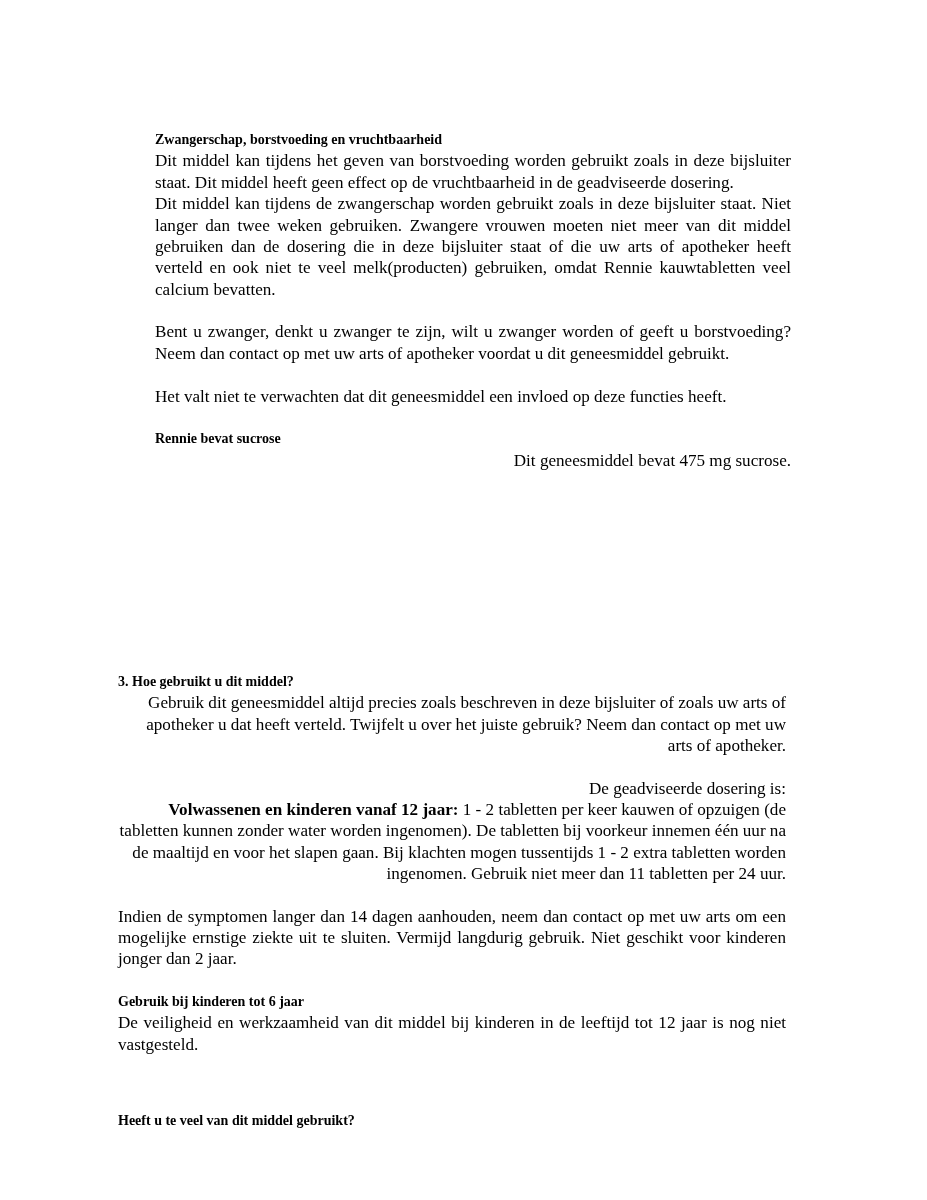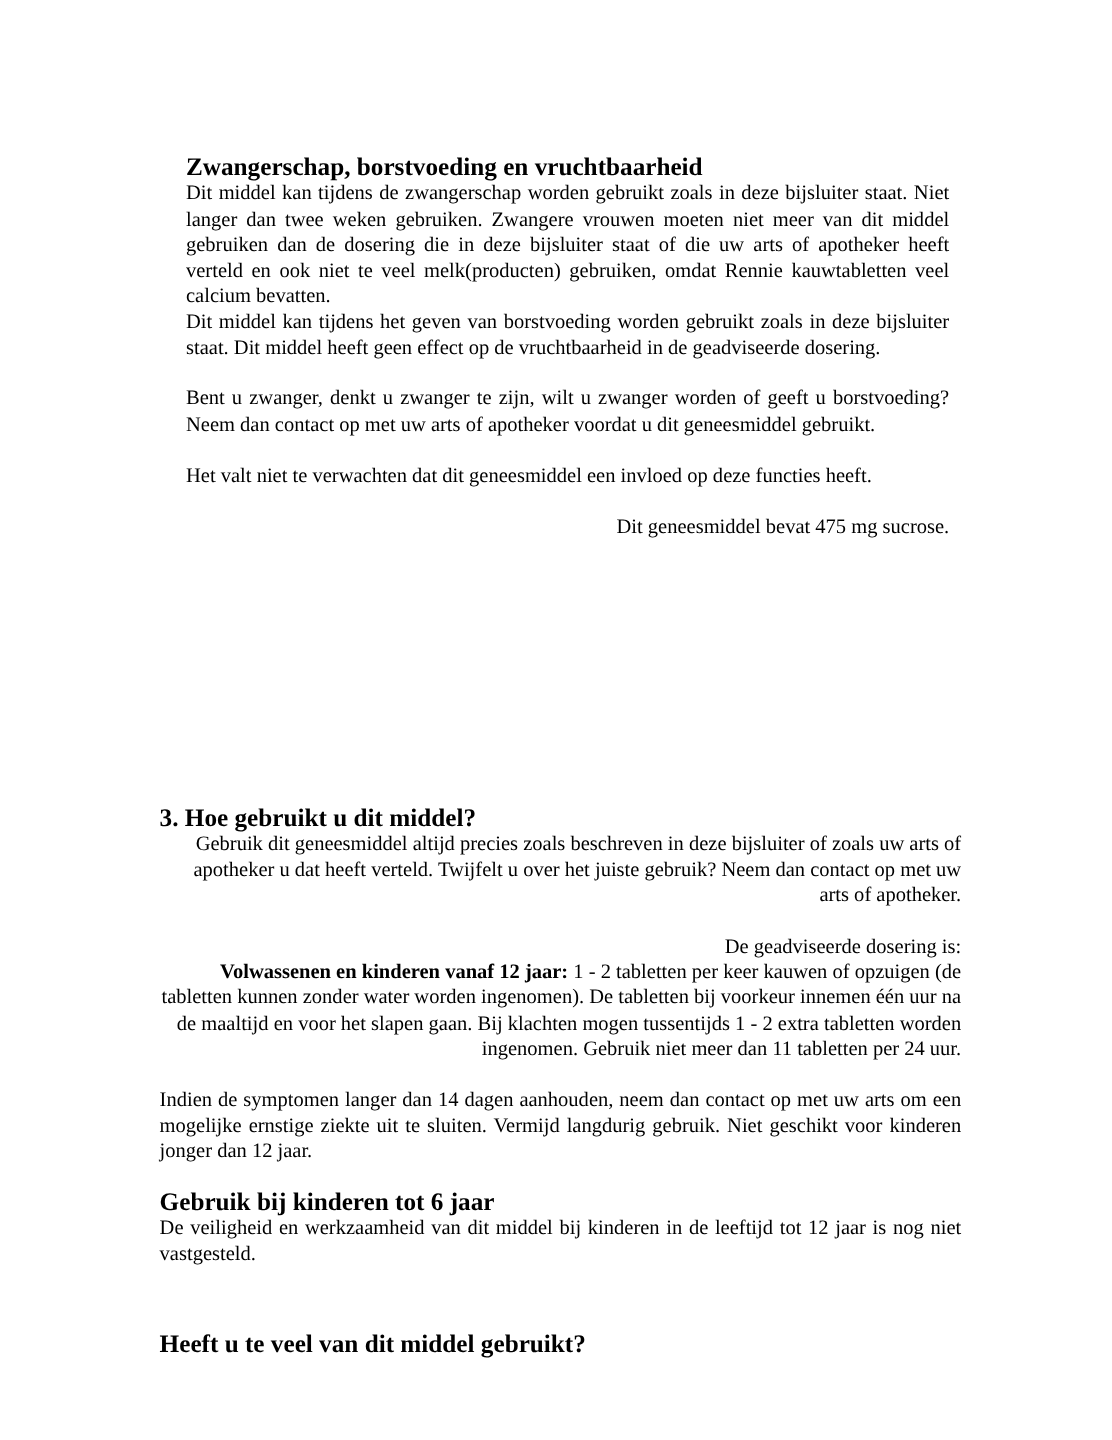--- a/index.html
+++ b/index.html
@@ -24,35 +24,35 @@
   
   .block-upper {
     position: absolute;
     left: 155px;
     top: 129px;
     width: 636px;           
   }
   
   .block-lower {
     position: absolute;
-    left: 133px;
+    left: 118px;
     top: 671px;
     width: 668px;           
   }
 
   p, h2, h3 {
     margin: 0;
     padding: 0;
     font-size: 17.1px;
     line-height: 21.4px;
     font-weight: normal;
   }
   h2, h3 {
     font-weight: bold;
-    font-size: 21px;
+    font-size: 14px;
     line-height: 21.4px;
   }
   .just   { text-align: justify; text-justify: inter-word; }
   .left   { text-align: right; }
   .bold   { font-weight: bold; }
 
   
   .gap-sm  { height: 21px; }
   .gap-md  { height: 22px; }
   .gap-lg  { height: 21px; }
@@ -60,55 +60,56 @@
 </style>
 </head>
 <body>
 
 <div class="page">
 
   <div class="block-upper">
 
     <h3>Zwangerschap, borstvoeding en vruchtbaarheid</h3>
 
+    <p class="just">Dit middel kan tijdens het geven van borstvoeding worden gebruikt zoals in deze bijsluiter staat. Dit middel heeft geen effect op de vruchtbaarheid in de geadviseerde dosering.</p>
+
     <p class="just">Dit middel kan tijdens de zwangerschap worden gebruikt zoals in deze bijsluiter staat. Niet langer dan twee weken gebruiken. Zwangere vrouwen moeten niet meer van dit middel gebruiken dan de dosering die in deze bijsluiter staat of die uw arts of apotheker heeft verteld en ook niet te veel melk(producten) gebruiken, omdat Rennie kauwtabletten veel calcium bevatten.</p>
-
-    <p class="just">Dit middel kan tijdens het geven van borstvoeding worden gebruikt zoals in deze bijsluiter staat. Dit middel heeft geen effect op de vruchtbaarheid in de geadviseerde dosering.</p>
 
     <div class="gap-sm"></div>
 
     <p class="just">Bent u zwanger, denkt u zwanger te zijn, wilt u zwanger worden of geeft u borstvoeding? Neem dan contact op met uw arts of apotheker voordat u dit geneesmiddel gebruikt.</p>
 
     <div class="gap-md"></div>
 
 
     <p class="just">Het valt niet te verwachten dat dit geneesmiddel een invloed op deze functies heeft.</p>
 
     <div class="gap-lg"></div>
 
+    <h3>Rennie bevat sucrose</h3>
 
     <p class="left">Dit geneesmiddel bevat 475 mg sucrose.</p>
 
   </div>
 
   <div class="block-lower">
 
     <h2>3. Hoe gebruikt u dit middel?</h2>
 
     <p class="left">Gebruik dit geneesmiddel altijd precies zoals beschreven in deze bijsluiter of zoals uw arts of apotheker u dat heeft verteld. Twijfelt u over het juiste gebruik? Neem dan contact op met uw arts of apotheker.</p>
 
     <div class="gap-sm"></div>
 
     <p class="left">De geadviseerde dosering is:</p>
 
     <p class="left"><span class="bold">Volwassenen en kinderen vanaf 12 jaar:</span><span> 1 - 2 tabletten per keer kauwen of opzuigen (de tabletten kunnen zonder water worden ingenomen). De tabletten bij voorkeur innemen één uur na de maaltijd en voor het slapen gaan. Bij klachten mogen tussentijds 1 - 2 extra tabletten worden ingenomen. Gebruik niet meer dan 11 tabletten per 24 uur.</span></p>
 
     <div class="gap-sm"></div>
 
-    <p class="just">Indien de symptomen langer dan 14 dagen aanhouden, neem dan contact op met uw arts om een mogelijke ernstige ziekte uit te sluiten. Vermijd langdurig gebruik. Niet geschikt voor kinderen jonger dan 12 jaar.</p>
+    <p class="just">Indien de symptomen langer dan 14 dagen aanhouden, neem dan contact op met uw arts om een mogelijke ernstige ziekte uit te sluiten. Vermijd langdurig gebruik. Niet geschikt voor kinderen jonger dan 2 jaar.</p>
 
     <div class="gap-sm"></div>
 
     <h3>Gebruik bij kinderen tot 6 jaar</h3>
 
     <p class="just">De veiligheid en werkzaamheid van dit middel bij kinderen in de leeftijd tot 12 jaar is nog niet vastgesteld.</p>
 
     <div class="gap-xxl"></div>
 
     <h3>Heeft u te veel van dit middel gebruikt?</h3>

